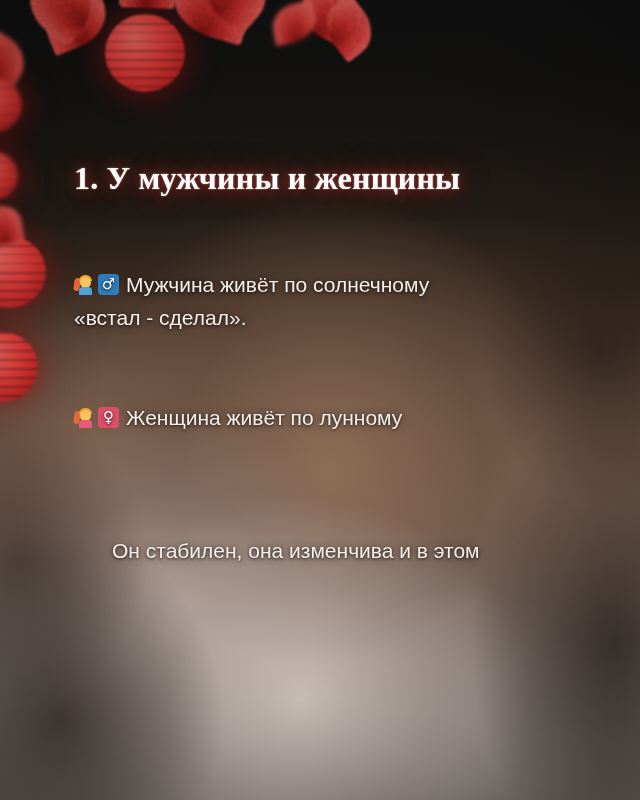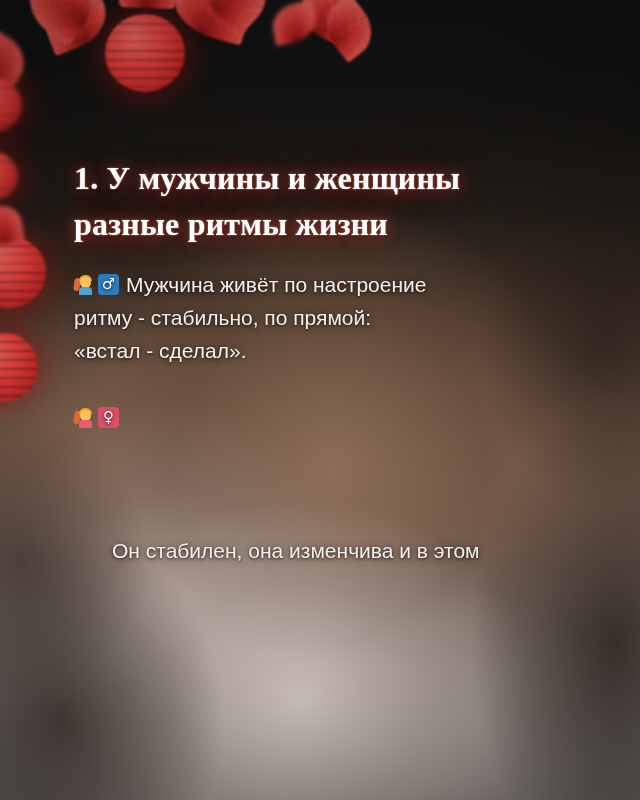--- a/index.html
+++ b/index.html
@@ -221,50 +221,48 @@
     <div class="deco lantern blur-sm" style="left:-34px; top:332px; width:72px; height:70px;"></div>
     <div class="deco petal blur-md" style="left:-18px; top:206px; width:40px; height:38px; border-radius:50% 50% 8% 8%; transform:rotate(-8deg);"></div>
   </div>
 
   <div class="bg-layer bg-vignette"></div>
 
   <div class="content">
 
     <h1 class="headline">
       <span class="hl-line">1. У мужчины и женщины</span>
-      <span class="hl-line">разные ритмы жизни</span>
     </h1>
 
     <div class="para p1">
       <span class="ln">
         <span class="emj-pair">
           <span class="emj-person">
             <span class="arm"></span>
               <span class="hair"></span>
               <span class="head"></span>
               <span class="body"></span>
           </span>
           <span class="emj-sign male">♂</span>
-        </span><span>Мужчина живёт по настроение</span>
+        </span><span>Мужчина живёт по солнечному</span>
       </span>
-      <span class="ln">ритму - стабильно, по прямой:</span>
       <span class="ln">«встал - сделал».</span>
     </div>
 
     <div class="para p2">
       <span class="ln">
         <span class="emj-pair">
           <span class="emj-person female">
             <span class="arm"></span>
               <span class="hair"></span>
               <span class="head"></span>
               <span class="body"></span>
           </span>
           <span class="emj-sign female">♀</span>
-        </span>
+        </span><span>Женщина живёт по лунному</span>
       </span>
     </div>
 
     <div class="para p3">
       <span class="ln">Он стабилен, она изменчива и в этом</span>
     </div>
 
   </div>
 </div>
 

